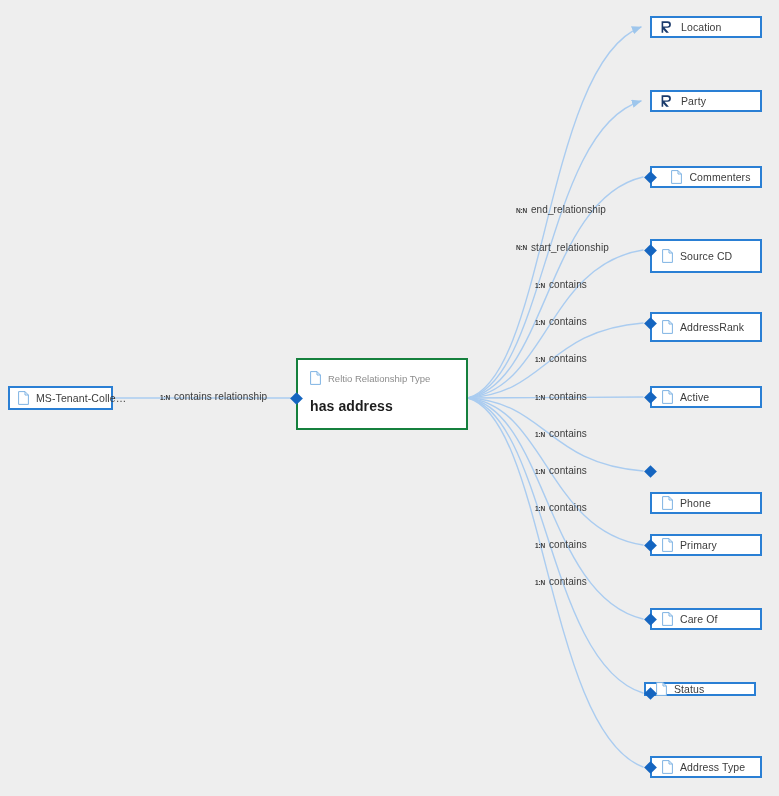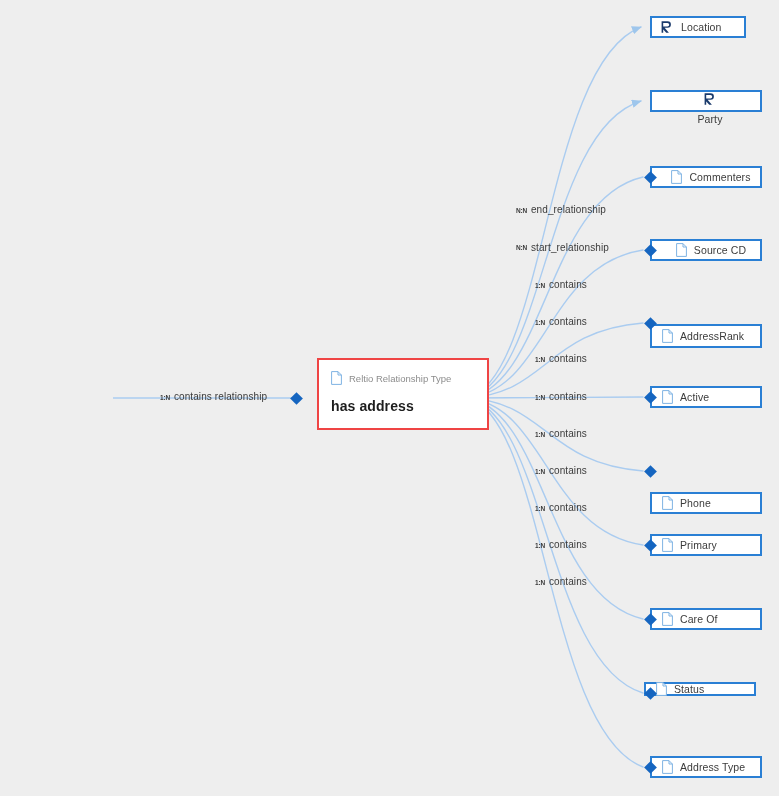--- a/index.html
+++ b/index.html
@@ -56,24 +56,23 @@
     width: 14px; height: 14px;
     flex: 0 0 auto;
   }
   .r-icon svg { display: block; }
   
   #center-node {
     position: absolute;
     left: 296px; top: 358px;
     width: 172px; height: 72px;
     background: #ffffff;
-    border: 2px solid #ef4444;
+    border: 2px solid #15803d;
     z-index: 6;
     padding: 11px 12px 0 12px;
-    margin-left: 21px;
   }
   .center-head {
     display: flex;
     align-items: center;
     gap: 7px;
   }
   .center-type {
     font-size: 9.5px;
     color: #8d8d8d;
     white-space: nowrap;
@@ -135,20 +134,29 @@
         <path d="M468,398 C546,402.38 547,463.7 643,471"></path>
         <path d="M468,398 C546,406.82 547,530.3 643,545"></path>
         <path d="M468,398 C546,411.26 547,596.9 643,619"></path>
         <path d="M468,398 C546,415.7 547,663.5 643,693"></path>
         <path d="M468,398 C546,420.14 547,730.1 643,767"></path>
       </g>
 
     <line x1="113" y1="398" x2="296" y2="398" stroke="#aaccf0" stroke-width="1.4"></line>
   </svg>
 
+  <div class="node small" id="source-node" style="left: 8px; top: 386px; width: 105px; height: 24px;">
+    <span class="doc-icon">
+      <svg viewBox="0 0 11 14" width="11" height="14">
+        <path d="M0.6,0.6 H7 L10.4,4 V13.4 H0.6 Z" fill="#ffffff" stroke="#7fb3e3" stroke-width="1"></path>
+        <path d="M7,0.6 V4 H10.4" fill="none" stroke="#7fb3e3" stroke-width="1"></path>
+      </svg>
+    </span>
+    <span class="node-label">MS-Tenant-Colle…</span>
+  </div>
 
   <div class="edge-label" id="source-edge-label" style="left:160px; top:391px;">
     <span class="mult">1:N</span>
     <span class="rel-text">contains relationship</span>
   </div>
 
   <div id="center-node" style="left: 296px; top: 358px; width: 172px; height: 72px;">
     <div class="center-head">
       <span class="doc-icon">
         <svg viewBox="0 0 11 14" width="11" height="14">
@@ -156,55 +164,55 @@
           <path d="M7,0.6 V4 H10.4" fill="none" stroke="#7fb3e3" stroke-width="1"></path>
         </svg>
       </span>
       <span class="center-type">Reltio Relationship Type</span>
     </div>
     <div class="center-title">has address</div>
   </div>
   <div class="diamond" style="left:291.5px; top:393.5px;"></div>
 
   <div id="targets-host">
-      <div class="node small" style="left: 650px; top: 16px; width: 96px; height: 22px; padding-left: 8px;">
+      <div class="node small" style="left: 650px; top: 16px; width: 112px; height: 22px; padding-left: 8px;">
         <span class="r-icon">
           <svg viewBox="0 0 14 14" width="14" height="14">
             <path d="M1.6,1.2 H7.6 a3.3,3.3 0 0 1 0,6.6 H4.6 L8.9,12.8 H6.2 L2.2,8.2 V6.6 H7.4 a1.8,1.8 0 0 0 0,-3.6 H3.2 V12.8 H1.6 Z" fill="#1a3a6b"></path>
           </svg>
         </span>
         <span class="node-label">Location</span>
       </div>
-      <div class="node small" style="left: 650px; top: 90px; width: 112px; height: 22px; padding-left: 8px; flex-direction: column;">
+      <div class="node small" style="left: 650px; top: 90px; width: 112px; height: 22px; padding-left: 8px;">
         <span class="r-icon">
           <svg viewBox="0 0 14 14" width="14" height="14">
             <path d="M1.6,1.2 H7.6 a3.3,3.3 0 0 1 0,6.6 H4.6 L8.9,12.8 H6.2 L2.2,8.2 V6.6 H7.4 a1.8,1.8 0 0 0 0,-3.6 H3.2 V12.8 H1.6 Z" fill="#1a3a6b"></path>
           </svg>
         </span>
         <span class="node-label">Party</span>
       </div>
       <div class="node small" style="left: 650px; top: 166px; width: 112px; height: 22px; padding-left: 10px; justify-content: center;">
         <span class="doc-icon">
           <svg viewBox="0 0 11 14" width="11" height="14">
             <path d="M0.6,0.6 H7 L10.4,4 V13.4 H0.6 Z" fill="#ffffff" stroke="#7fb3e3" stroke-width="1"></path>
             <path d="M7,0.6 V4 H10.4" fill="none" stroke="#7fb3e3" stroke-width="1"></path>
           </svg>
         </span>
         <span class="node-label">Commenters</span>
       </div>
-      <div class="node small" style="left: 650px; top: 239px; width: 112px; height: 22px; padding-left: 10px; justify-content: center;">
+      <div class="node small" style="left: 650px; top: 239px; width: 112px; height: 34px; padding-left: 10px;">
         <span class="doc-icon">
           <svg viewBox="0 0 11 14" width="11" height="14">
             <path d="M0.6,0.6 H7 L10.4,4 V13.4 H0.6 Z" fill="#ffffff" stroke="#7fb3e3" stroke-width="1"></path>
             <path d="M7,0.6 V4 H10.4" fill="none" stroke="#7fb3e3" stroke-width="1"></path>
           </svg>
         </span>
         <span class="node-label">Source CD</span>
       </div>
-      <div class="node small" style="left: 650px; top: 324px; width: 112px; height: 24px; padding-left: 10px;">
+      <div class="node small" style="left: 650px; top: 312px; width: 112px; height: 30px; padding-left: 10px;">
         <span class="doc-icon">
           <svg viewBox="0 0 11 14" width="11" height="14">
             <path d="M0.6,0.6 H7 L10.4,4 V13.4 H0.6 Z" fill="#ffffff" stroke="#7fb3e3" stroke-width="1"></path>
             <path d="M7,0.6 V4 H10.4" fill="none" stroke="#7fb3e3" stroke-width="1"></path>
           </svg>
         </span>
         <span class="node-label">AddressRank</span>
       </div>
       <div class="node small" style="left: 650px; top: 386px; width: 112px; height: 22px; padding-left: 10px;">
         <span class="doc-icon">

